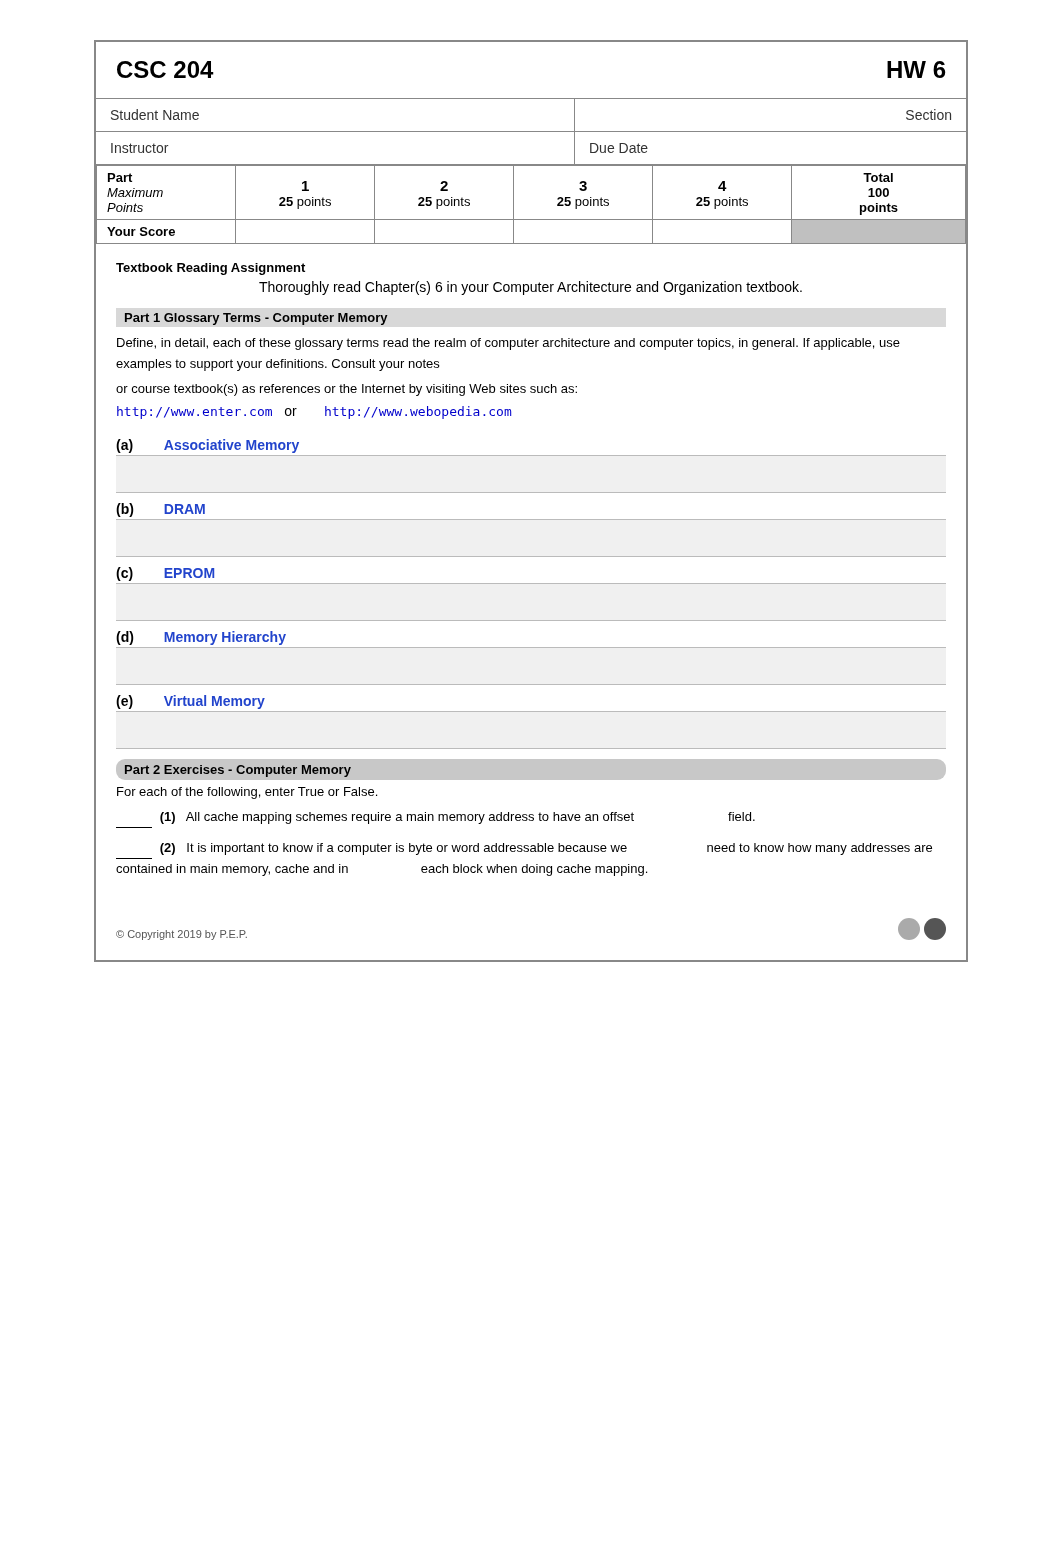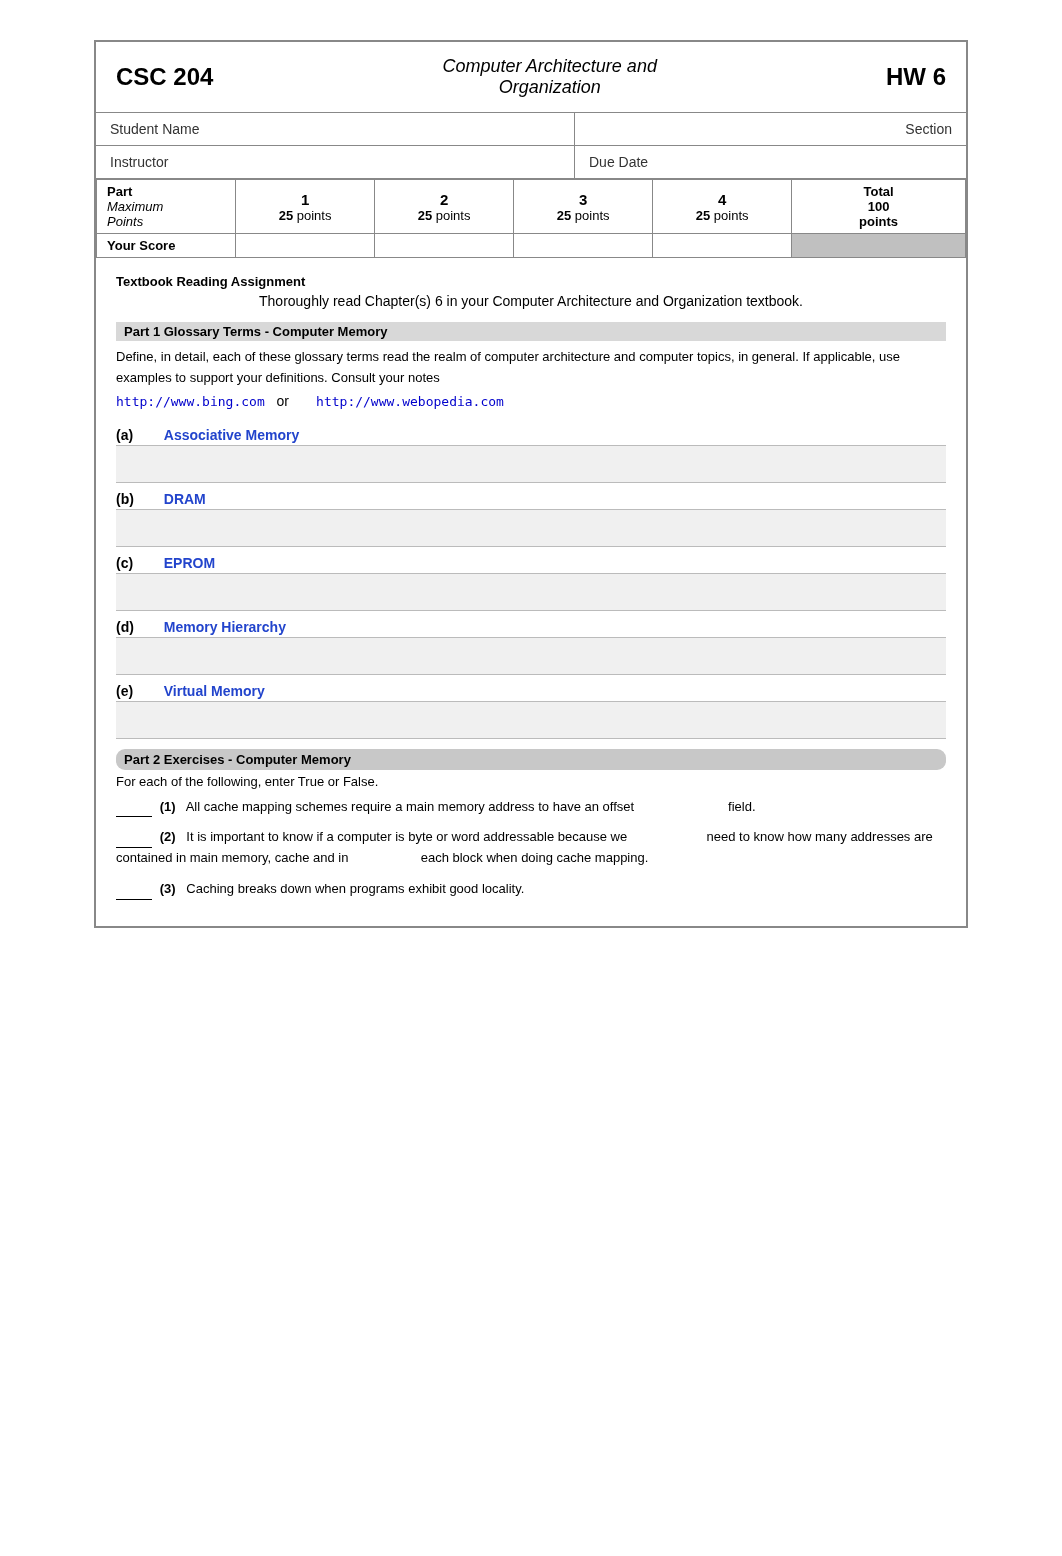--- a/index.html
+++ b/index.html
@@ -190,24 +190,20 @@
     }
     .logo-circle.dark { background: #555; }
   </style>
 </head>
 <body>
 
 <div class="page-wrapper">
 
   <div class="header">
     <span class="header-course">CSC 204</span>
-    <div class="header-title">
-      <span>Computer Architecture and</span><br>
-      <span>Organization</span>
-    </div>
     <span class="header-hw">HW 6</span>
   </div>
 
   <table class="info-table">
     <tbody>
         <tr>
       <td style="width:55%; border-left:none; border-right:1px solid #888; border-top:none; border-bottom:1px solid #888; padding:8px 14px;">
         <span class="label-cell">Student Name</span>
       </td>
       <td style="width:45%; border:none; border-bottom:1px solid #888; padding:8px 14px; text-align:right; border-left:none;">
@@ -272,22 +268,25 @@
 
     <div class="textbook-assignment">
       <div class="assign-title">Textbook Reading Assignment</div>
       <p>Thoroughly read Chapter(s) 6 in your Computer Architecture and Organization textbook.</p>
     </div>
 
     <div class="glossary-header">Part 1  Glossary Terms - Computer Memory</div>
 
     <div class="glossary-section">
       <p class="glossary-desc">Define, in detail, each of these glossary terms read the realm of computer architecture and computer topics, in general.  If applicable, use examples to support your definitions.  Consult your notes</p>
+      <p class="glossary-desc">
+        <span>or course textbook(s) as references or the Internet by visiting Web sites such as:</span>
+      </p>
       <p>
-        <span class="link">http://www.bing.com</span>
+        <span class="link">http://www.enter.com</span>
         &nbsp;&nbsp;<span>or</span>&nbsp;&nbsp;&nbsp;&nbsp;&nbsp;&nbsp;
         <span class="link">http://www.webopedia.com</span>
       </p>
     </div>
 
     <div id="terms-container">
     <div class="term-item">
           <div class="term-row">
             <span class="term-label">(a)</span>
             <span class="term-name">&nbsp;&nbsp;Associative Memory</span>
@@ -333,23 +332,25 @@
         <span class="ex-num">(1)</span>
         &nbsp; All cache mapping schemes require a main memory address to have an offset &nbsp;&nbsp;&nbsp;&nbsp;&nbsp;&nbsp;&nbsp;&nbsp;&nbsp;&nbsp;&nbsp;&nbsp;&nbsp;&nbsp;&nbsp;&nbsp;&nbsp;&nbsp;&nbsp;&nbsp;&nbsp;&nbsp;&nbsp;&nbsp; field.
       </div>
 
       <div class="exercise-item">
         <span class="blank"></span>
         <span class="ex-num">(2)</span>
         &nbsp; It is important to know if a computer is byte or word addressable because we &nbsp;&nbsp;&nbsp;&nbsp;&nbsp;&nbsp;&nbsp;&nbsp;&nbsp;&nbsp;&nbsp;&nbsp;&nbsp;&nbsp;&nbsp;&nbsp;&nbsp;&nbsp;&nbsp;&nbsp; need to know how many addresses are contained in main memory, cache and in &nbsp;&nbsp;&nbsp;&nbsp;&nbsp;&nbsp;&nbsp;&nbsp;&nbsp;&nbsp;&nbsp;&nbsp;&nbsp;&nbsp;&nbsp;&nbsp;&nbsp;&nbsp; each block when doing cache mapping.
       </div>
 
-      <div class="exercise-item">
-        <span class="blank"></span>
-        <span class="ex-num">(3)</span>
-        &nbsp; Caching breaks down when programs exhibit good locality.
-      </div>
     </div>
 
   </div>
 
+  <div class="footer">
+    <span>© Copyright 2019 by P.E.P.</span>
+    <div class="footer-logo">
+      <div class="logo-circle"></div>
+      <div class="logo-circle dark"></div>
+    </div>
+  </div>
 
 </div>
 
 </body></html>

